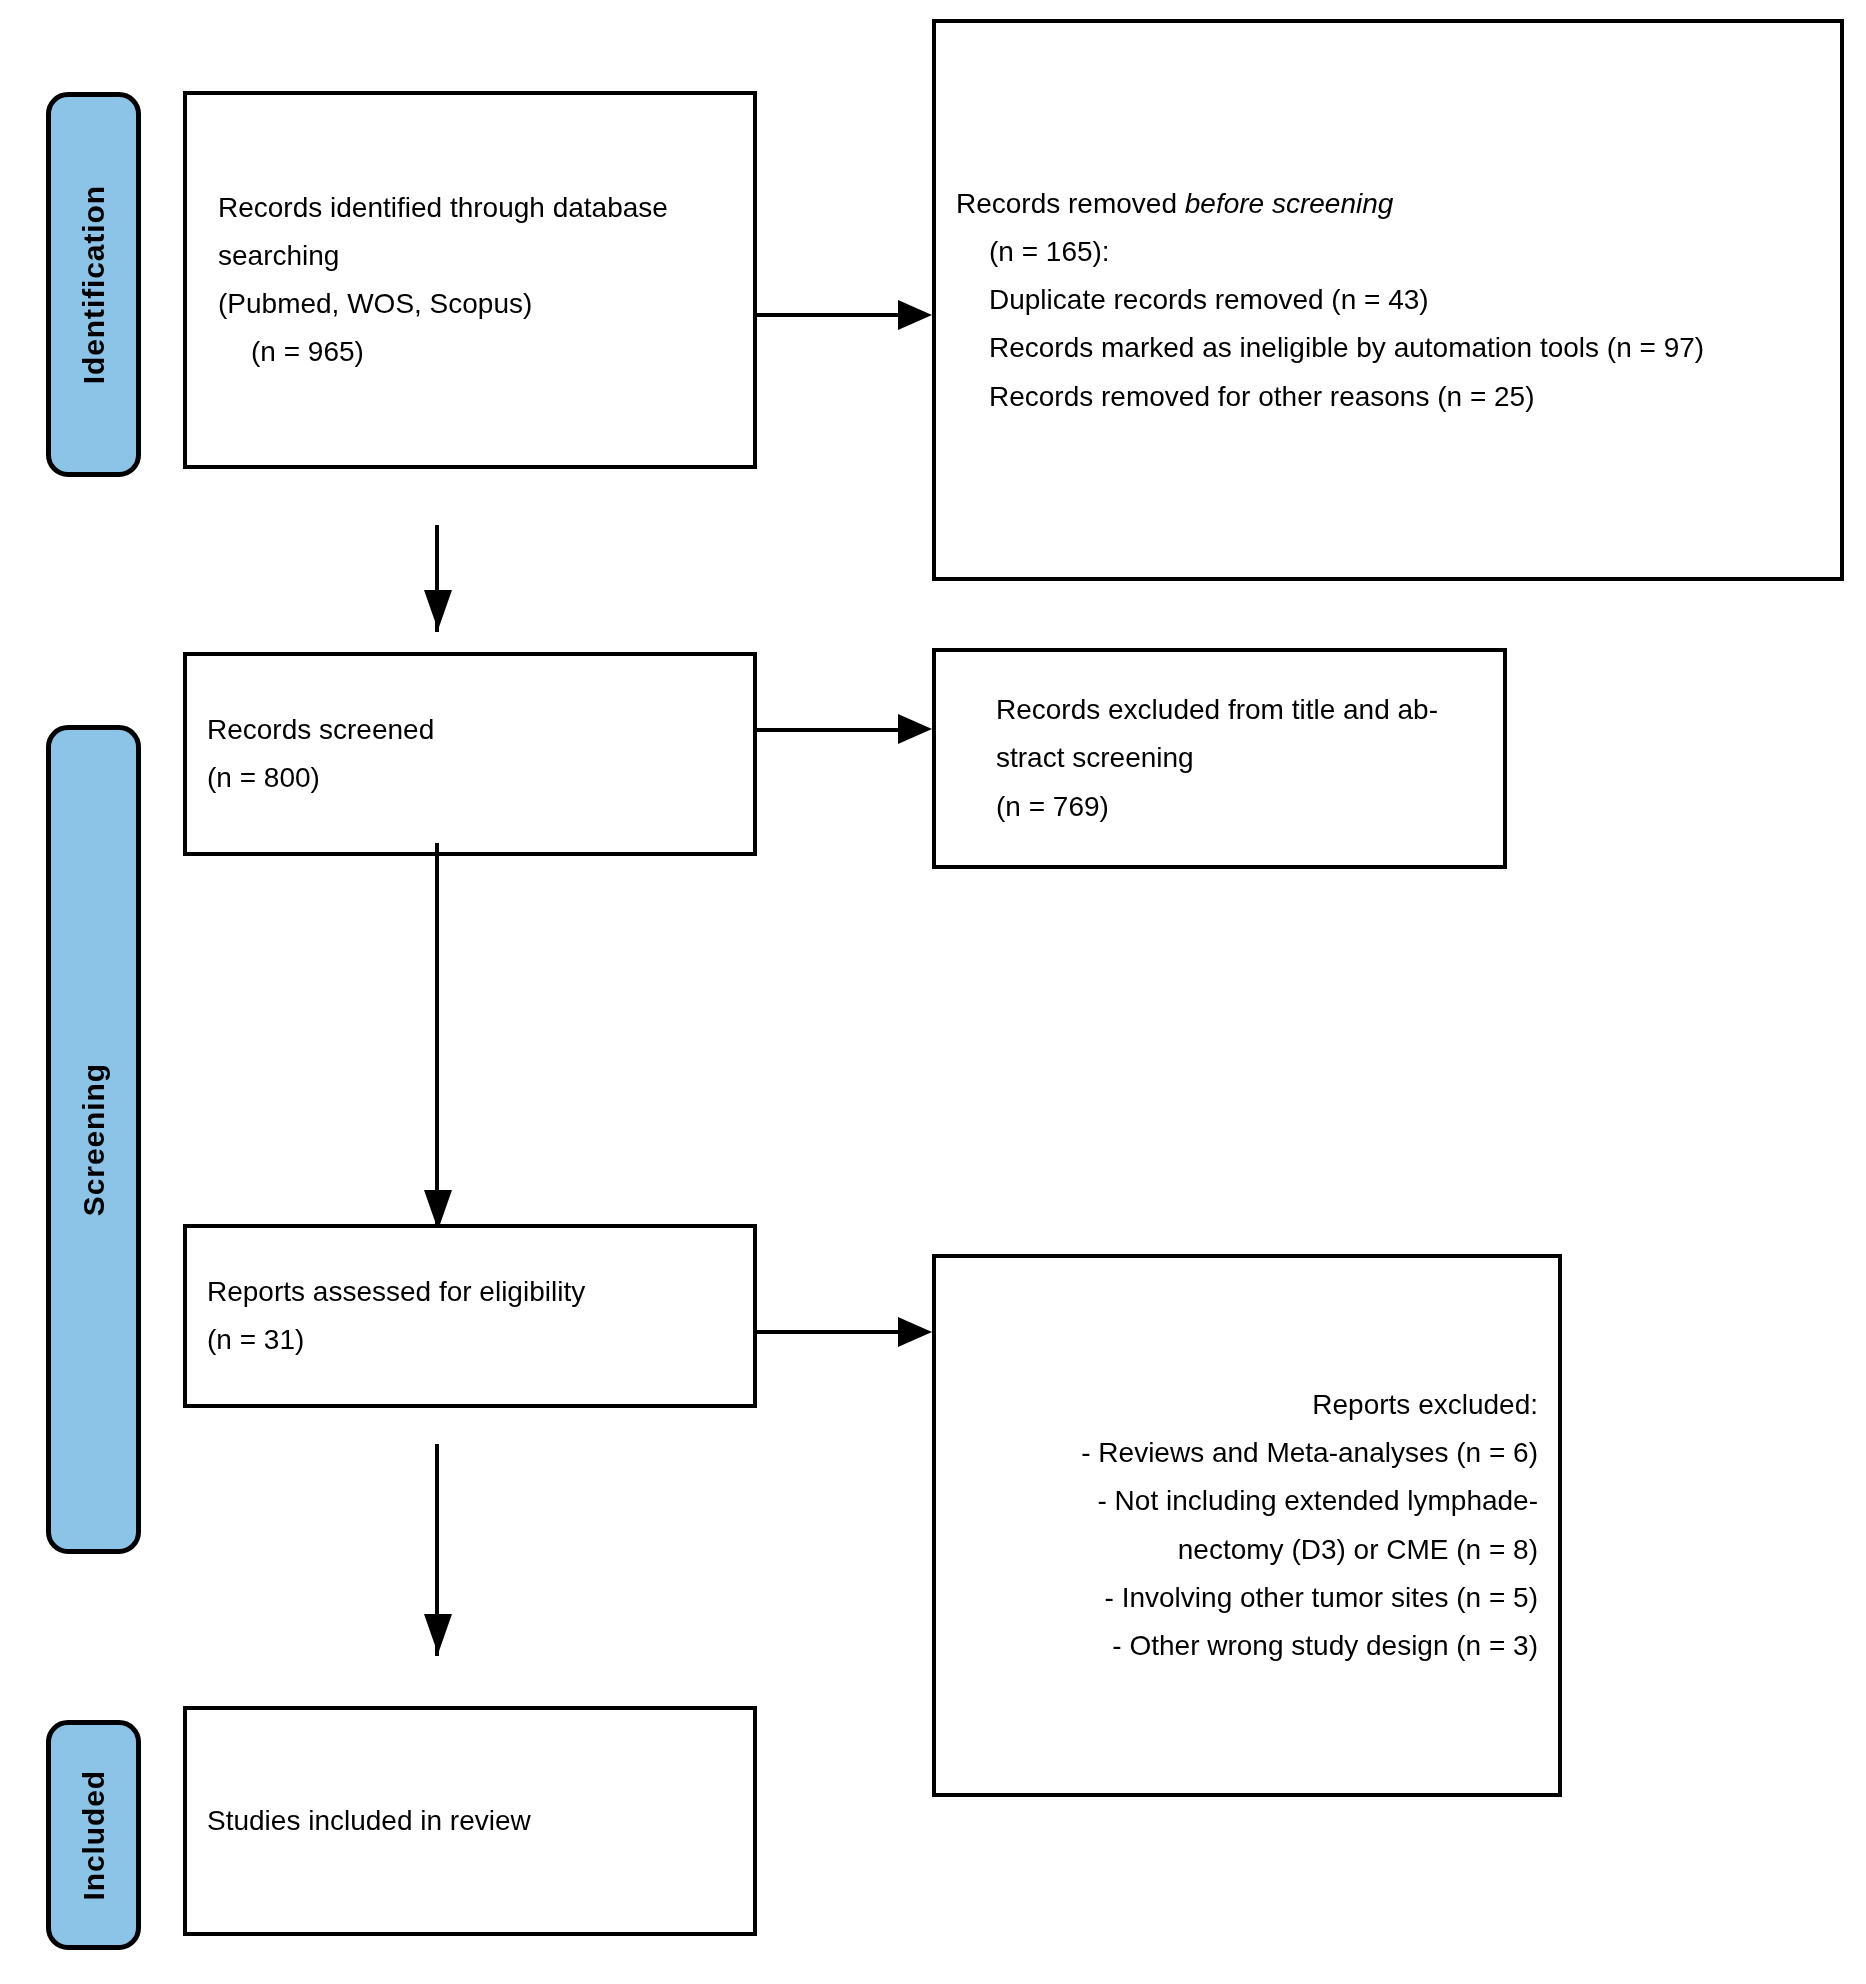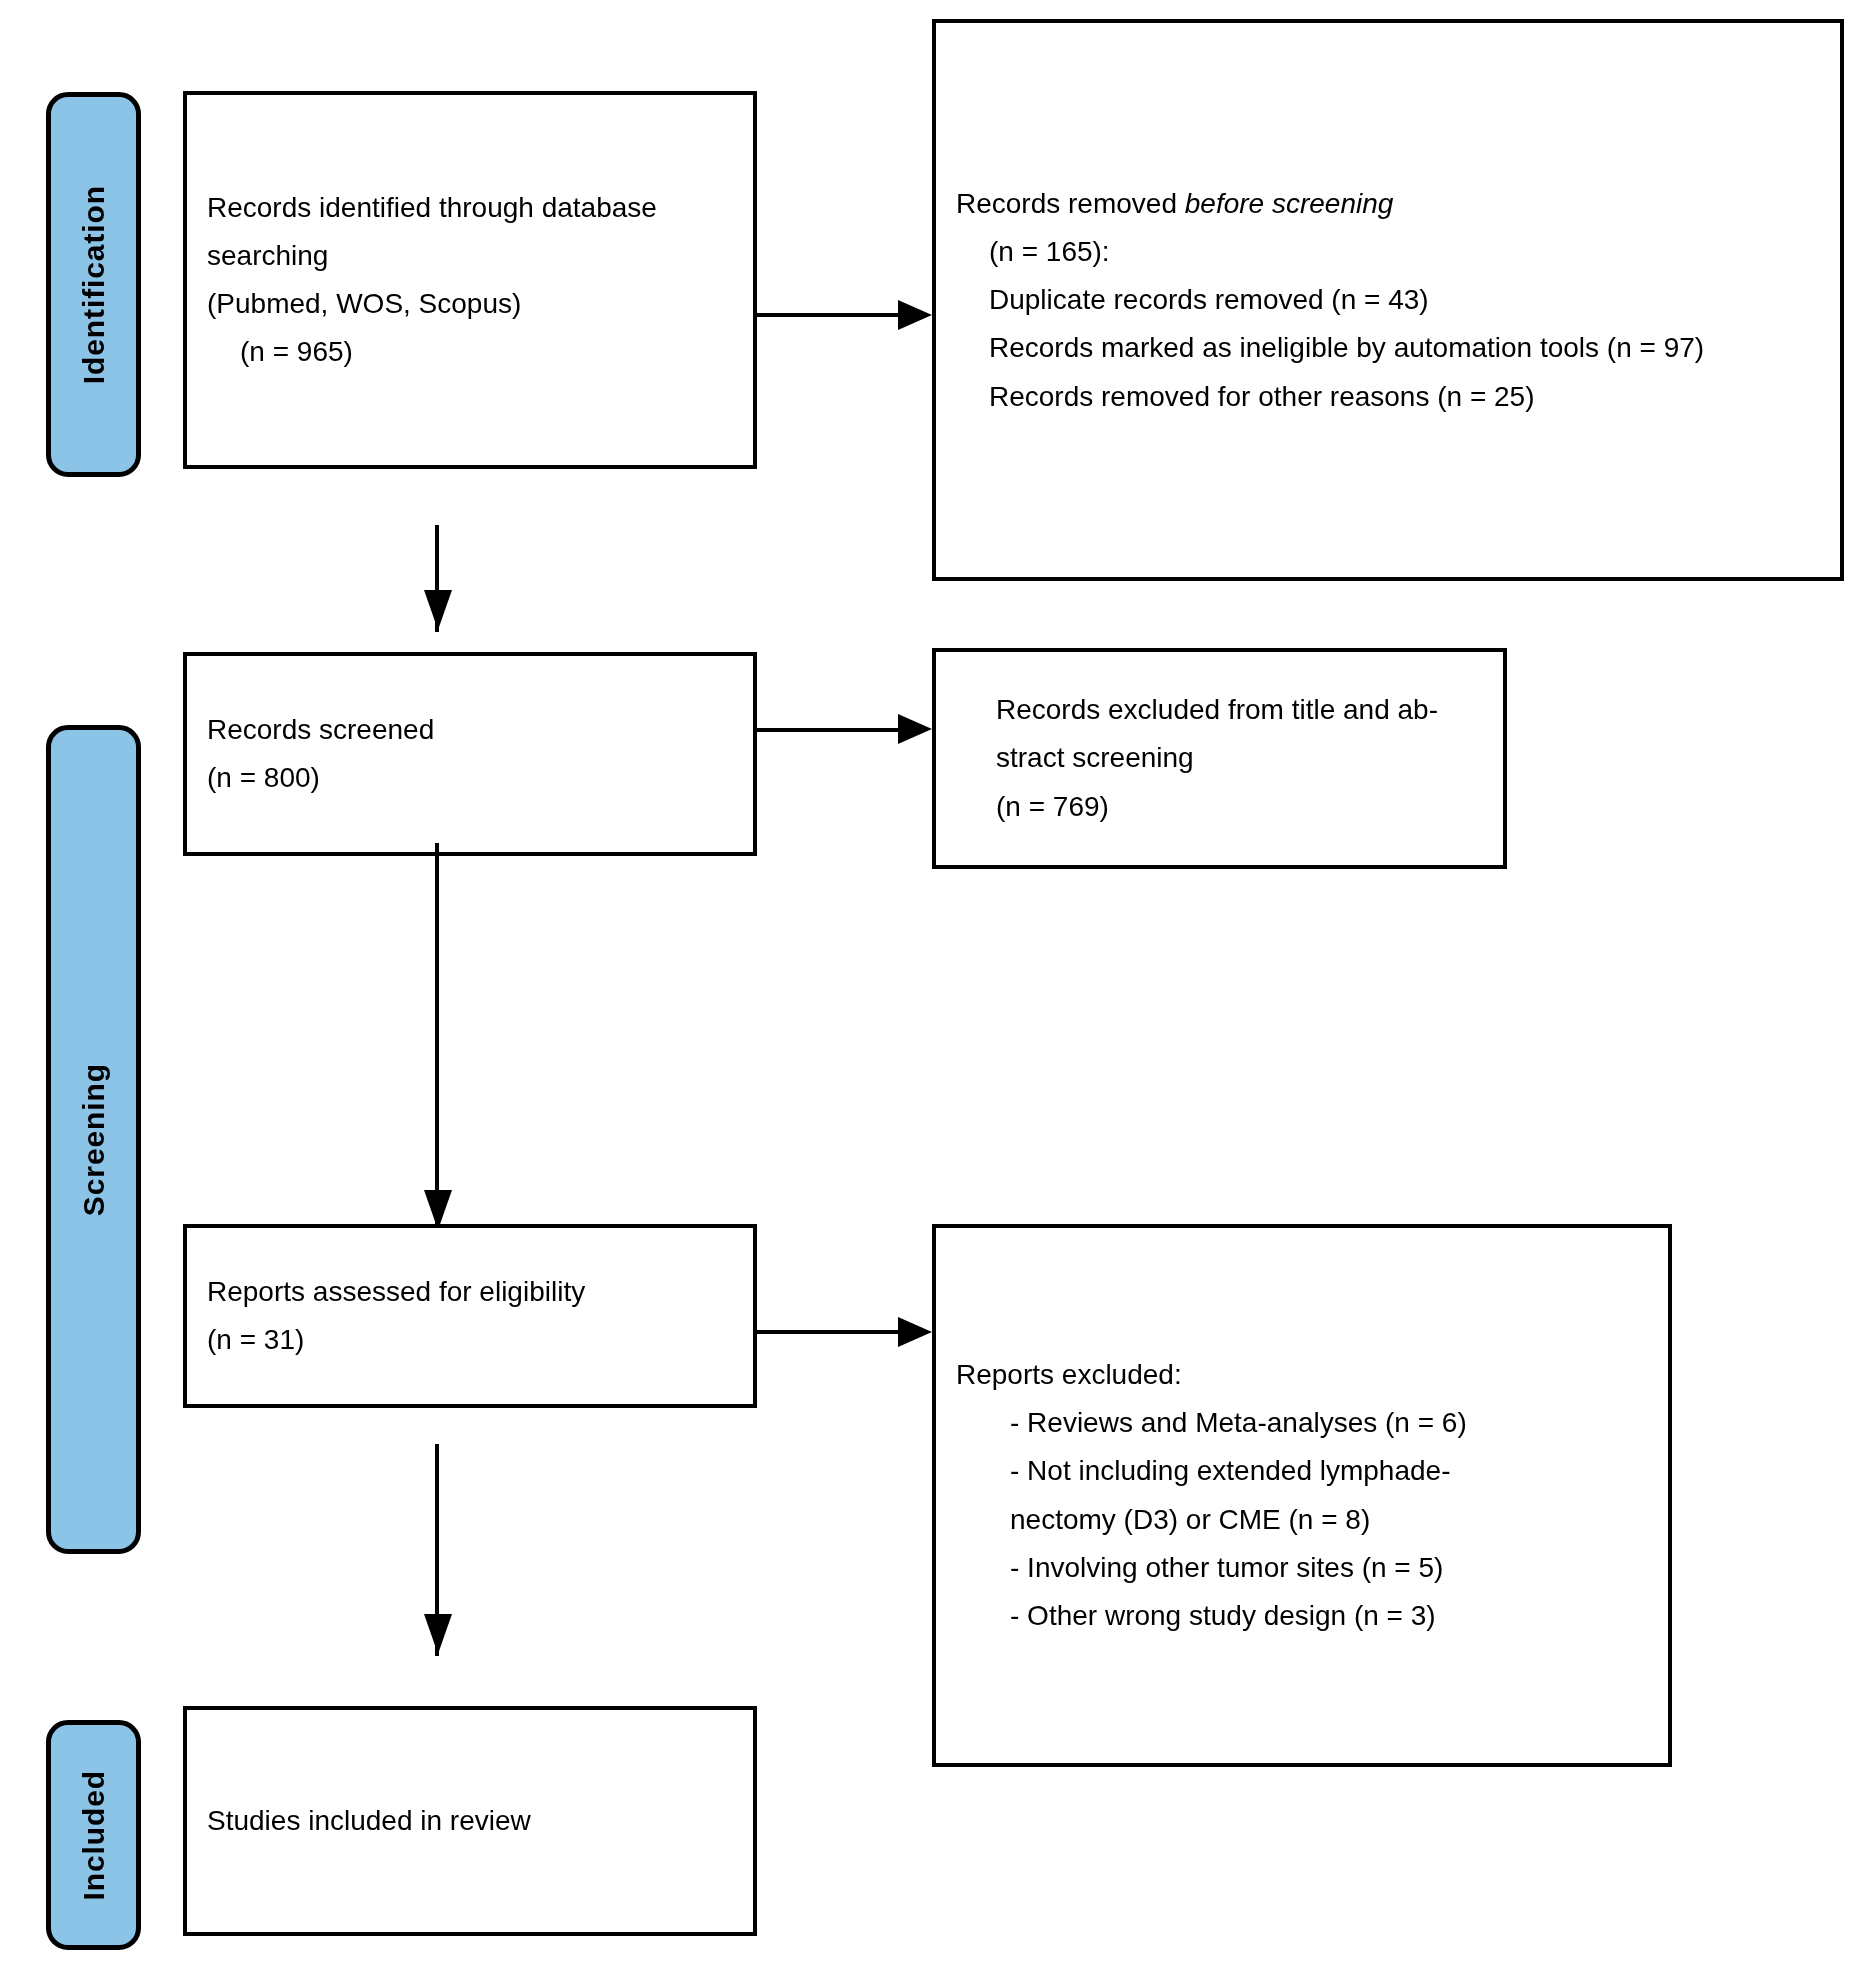--- a/index.html
+++ b/index.html
@@ -105,21 +105,21 @@
   </div>
 
   <div class="stage-bar" style="left:46px; top:725px; width:95px; height:829px;">
     <span class="stage-bar-label">Screening</span>
   </div>
 
   <div class="stage-bar" style="left:46px; top:1720px; width:95px; height:230px;">
     <span class="stage-bar-label">Included</span>
   </div>
 
-  <div class="flow-box" style="left:183px; top:91px; width:574px; height:378px;">
+  <div class="flow-box" style="left:183px; top:91px; width:574px; height:378px;padding-left:11px;">
     <div class="box-inner">
       <div class="box-text justified">Records identified through database</div>
       <div class="box-text">searching</div>
       <div class="box-text">(Pubmed, WOS, Scopus)</div>
       <div class="box-text indent-1">(n = 965)</div>
     </div>
   </div>
 
   <div class="flow-box" style="left:932px; top:19.3px; width:912px; height:562px;">
     <div class="box-inner">
@@ -158,21 +158,21 @@
   <div class="vline" style="left:435px; top:843px; width:4.1px; height:389px;"></div>
   <div class="arrow-down" style="left:424px; top:1190px;"></div>
 
   <div class="flow-box" style="left:183px; top:1224px; width:574px; height:184px;">
     <div class="box-inner">
       <div class="box-text">Reports assessed for eligibility</div>
       <div class="box-text">(n = 31)</div>
     </div>
   </div>
 
-  <div class="flow-box" style="left:932px; top:1224px; width:740px; height:543px;">
+  <div class="flow-box" style="left:932px; top:1254px; width:630px; height:543px;text-align:right;">
     <div class="box-inner">
       <div class="box-text">Reports excluded:</div>
       <div class="box-text indent-3">- Reviews and Meta-analyses (n = 6)</div>
       <div class="box-text indent-3">- Not including extended lymphade-</div>
       <div class="box-text indent-3">nectomy (D3) or CME (n = 8)</div>
       <div class="box-text indent-3">- Involving other tumor sites (n = 5)</div>
       <div class="box-text indent-3">- Other wrong study design (n = 3)</div>
     </div>
   </div>
 

